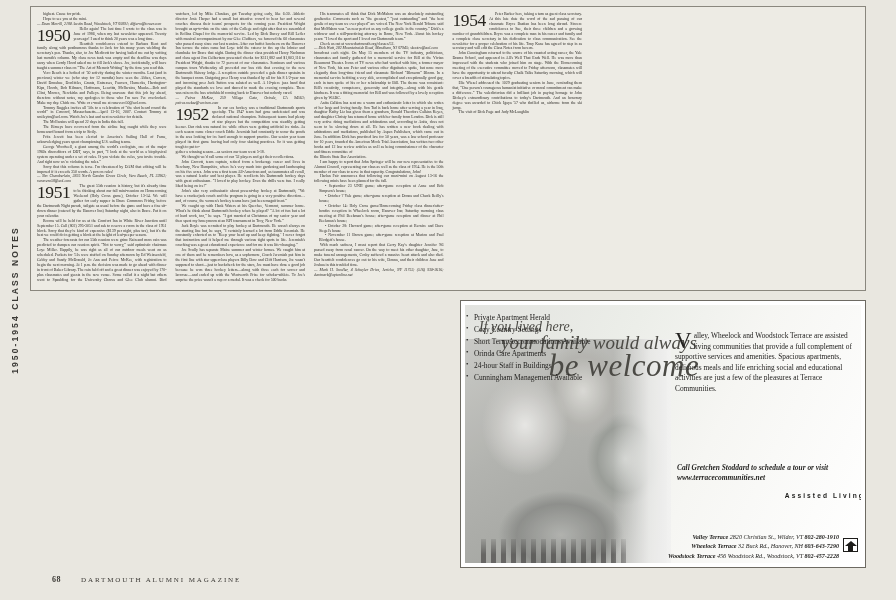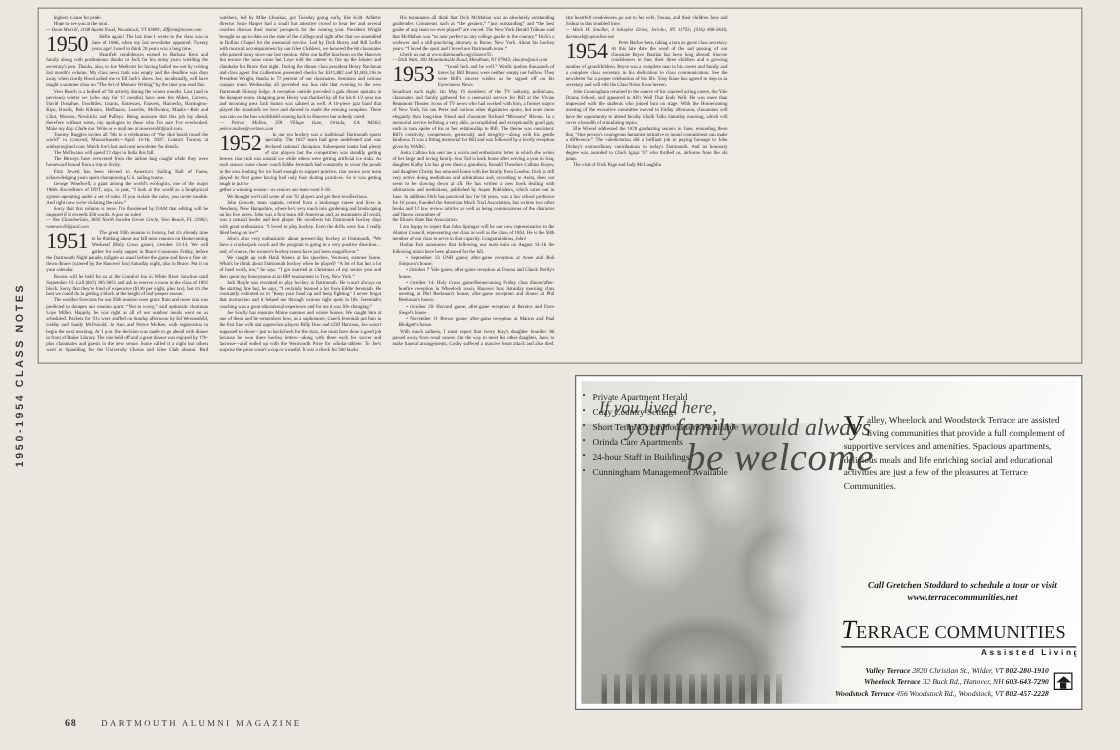--- a/index.html
+++ b/index.html
@@ -129,21 +129,21 @@
   .ad-body .dropcap {
     float: left; font-size: 23px; line-height: 17px;
     padding: 1px 2px 0 0; color: #232220;
   }
   .ad-list { list-style: none; margin: 7px 0 0 0; padding: 0; font-size: 7.4px; line-height: 1.62; color:#232220; }
   .ad-list li { padding-left: 9px; position: relative; }
   .ad-list li:before { content: "\2022"; position: absolute; left: 1px; top: -1px; font-size: 7px; }
   .ad-cta {
     position: absolute; left: 212px; top: 158px; width: 186px;
     font-size: 7.4px; font-style: italic; font-weight: bold;
-    line-height: 1.35; text-align: center; color: #1f1e1c;
+    line-height: 1.35; color: #1f1e1c;
   }
   .ad-logo {
     position: absolute; left: 208px; top: 186px; width: 192px;
     color: #1a1a18;
   }
   .ad-logo .brand {
     font-size: 14.6px; letter-spacing: 0.2px; white-space: nowrap;
     border-bottom: 1.4px solid #1a1a18; padding-bottom: 1px;
   }
   .ad-logo .brand .bigT { font-size: 21px; font-style: italic; }
@@ -202,21 +202,20 @@
         <p class="noind">gether a winning season—as seniors our team went 5-18.</p>
         <p>We thought we'd call some of our '52 players and get their recollections.</p>
         <p>John Grocott, team captain, retired from a brokerage career and lives in Newbury, New Hampshire, where he's very much into gardening and landscaping on his five acres. John was a first team All-American and, as teammates all recall, was a natural leader and best player. He recollects his Dartmouth hockey days with great enthusiasm. “I loved to play hockey. Even the drills were fun. I really liked being on ice!”</p>
         <p>John's also very enthusiastic about present-day hockey at Dartmouth, “We have a crackerjack coach and the program is going in a very positive direction…and, of course, the women's hockey teams have just been magnificent.”</p>
         <p>We caught up with Hank Waters at his Quechee, Vermont, summer home. What's he think about Dartmouth hockey when he played? “A lot of fun but a lot of hard work, too,” he says. “I got married at Christmas of my senior year and then spent my honeymoon at an RPI tournament in Troy, New York.”</p>
         <p>Jack Boyle was recruited to play hockey at Dartmouth. He wasn't always on the starting line but, he says, “I certainly learned a lot from Eddie Jeremiah. He constantly exhorted us to ‘Keep your head up and keep fighting.’ I never forgot that instruction and it helped me through various tight spots in life. Jeremiah's coaching was a great educational experience and for me it was life-changing.”</p>
         <p>Joe Scully has separate Maine summer and winter homes. We caught him at one of them and he remembers how, as a sophomore, Coach Jeremiah put him in the first line with star upperclass players Billy Dow and Cliff Harrison, Joe wasn't supposed to shoot—just to backcheck for the stars, Joe must have done a good job because he won three hockey letters—along with three each for soccer and lacrosse—and ended up with the Wentworth Prize for scholar-athlete. To Joe's surprise the prize wasn't a cup or a medal. It was a check for 500 bucks</p>
         <p>His teammates all think that Dick McMahon was an absolutely outstanding goaltender. Comments such as “the greatest,” “just outstanding” and “the best goalie of any team we ever played” are voiced. The New York Herald Tribune said that McMahon was “as near perfect as any college goalie in the country.” Dick's a widower and a still-practicing attorney in Rome, New York. About his hockey years: “I loved the sport and I loved our Dartmouth team.”</p>
         <p>Check us out at www.dartmouth.org/classes/52.</p>
         <p class="sig noind">— Dick Watt, 282 Mountainside Road, Mendham, NJ 07945; skootro@aol.com</p>
-        <p class="yrblock"><span class="yr">1953</span><span> “Good luck and be well.” Words spoken thousands of times by Bill Brunsi were neither empty nor hollow. They were Bill's sincere wishes as he signed off on his Eyewitness News</span></p>
         <p class="noind">broadcast each night. On May 15 members of the TV industry, politicians, classmates and family gathered for a memorial service for Bill at the Vivian Beaumont Theater. Icons of TV news who had worked with him, a former mayor of New York, his son Peter and various other dignitaries spoke, but none more elegantly than long-time friend and classmate Richard “Blossom” Bloom. In a memorial service befitting a very able, accomplished and exceptionally good guy, each in turn spoke of his or her relationship to Bill. The theme was consistent: Bill's creativity, competence, generosity and integrity—along with his gentle kindness. It was a fitting memorial for Bill and was followed by a lovely reception given by WABC.</p>
         <p>Anita Calkins has sent me a warm and enthusiastic letter in which she writes of her large and loving family. Son Tad is back home after serving a year in Iraq, daughter Kathy Liz has given them a grandson, Ronald Theodore Calkins Keyes, and daughter Christy has returned home with her family from London. Dick is still very active doing mediations and arbitrations and, according to Anita, does not seem to be slowing down at all. He has written a new book dealing with arbitrations and mediations, published by Aspen Publishers, which came out in June. In addition Dick has practiced law for 50 years, was a law school professor for 10 years, founded the American Mock Trial Association, has written two other books and 12 law review articles as well as being commissioner of the character and fitness committee of</p>
         <p class="noind">the Illinois State Bar Association.</p>
         <p>I am happy to report that John Springer will be our new representative to the Alumni Council, representing our class as well as the class of 1954. He is the 50th member of our class to serve in that capacity. Congratulations, John!</p>
         <p>Harlan Fair announces that following our maxi-mini on August 13-16 the following minis have been planned for the fall.</p>
         <p class="bul">• September 23 UNH game; after-game reception at Anne and Bob Simpson's house;</p>
         <p class="bul">• October 7 Yale game; after-game reception at Donna and Chuck Reilly's house;</p>
         <p class="bul">• October 14: Holy Cross game/Homecoming Friday class dinner/after-bonfire reception in Wheelock room, Hanover Inn; Saturday morning class meeting at Phil Beekman's house; after-game reception and dinner at Phil Beekman's house;</p>
         <p class="bul">• October 28: Harvard game; after-game reception at Bernice and Dave Siegel's house</p>
         <p class="bul">• November 11 Brown game; after-game reception at Marion and Paul Blodgett's house.</p>
@@ -255,21 +254,20 @@
           <li>Cozy Country Settings</li>
           <li>Short Term Accommodations Available</li>
           <li>Orinda Care Apartments</li>
           <li>24-hour Staff in Buildings</li>
           <li>Cunningham Management Available</li>
         </ul>
 
       <div class="ad-cta">Call Gretchen Stoddard to schedule a tour or visit www.terracecommunities.net</div>
 
       <div class="ad-logo">
-        <div class="brand"><span class="bigT">T</span><span>ERRACE COMMUNITIES</span></div>
         <div class="tag">Assisted Living</div>
       </div>
 
       <div class="ad-addr" id="ad-addr">
           <div><b>Valley Terrace</b><span class="it"> 2820 Christian St., Wilder, VT </span><b>802-280-1910</b></div>
           <div><b>Wheelock Terrace</b><span class="it"> 32 Buck Rd., Hanover, NH </span><b>603-643-7290</b></div>
           <div><b>Woodstock Terrace</b><span class="it"> 456 Woodstock Rd., Woodstock, VT </span><b>802-457-2228</b></div>
         </div>
       <div class="eho"></div>
     </div>

